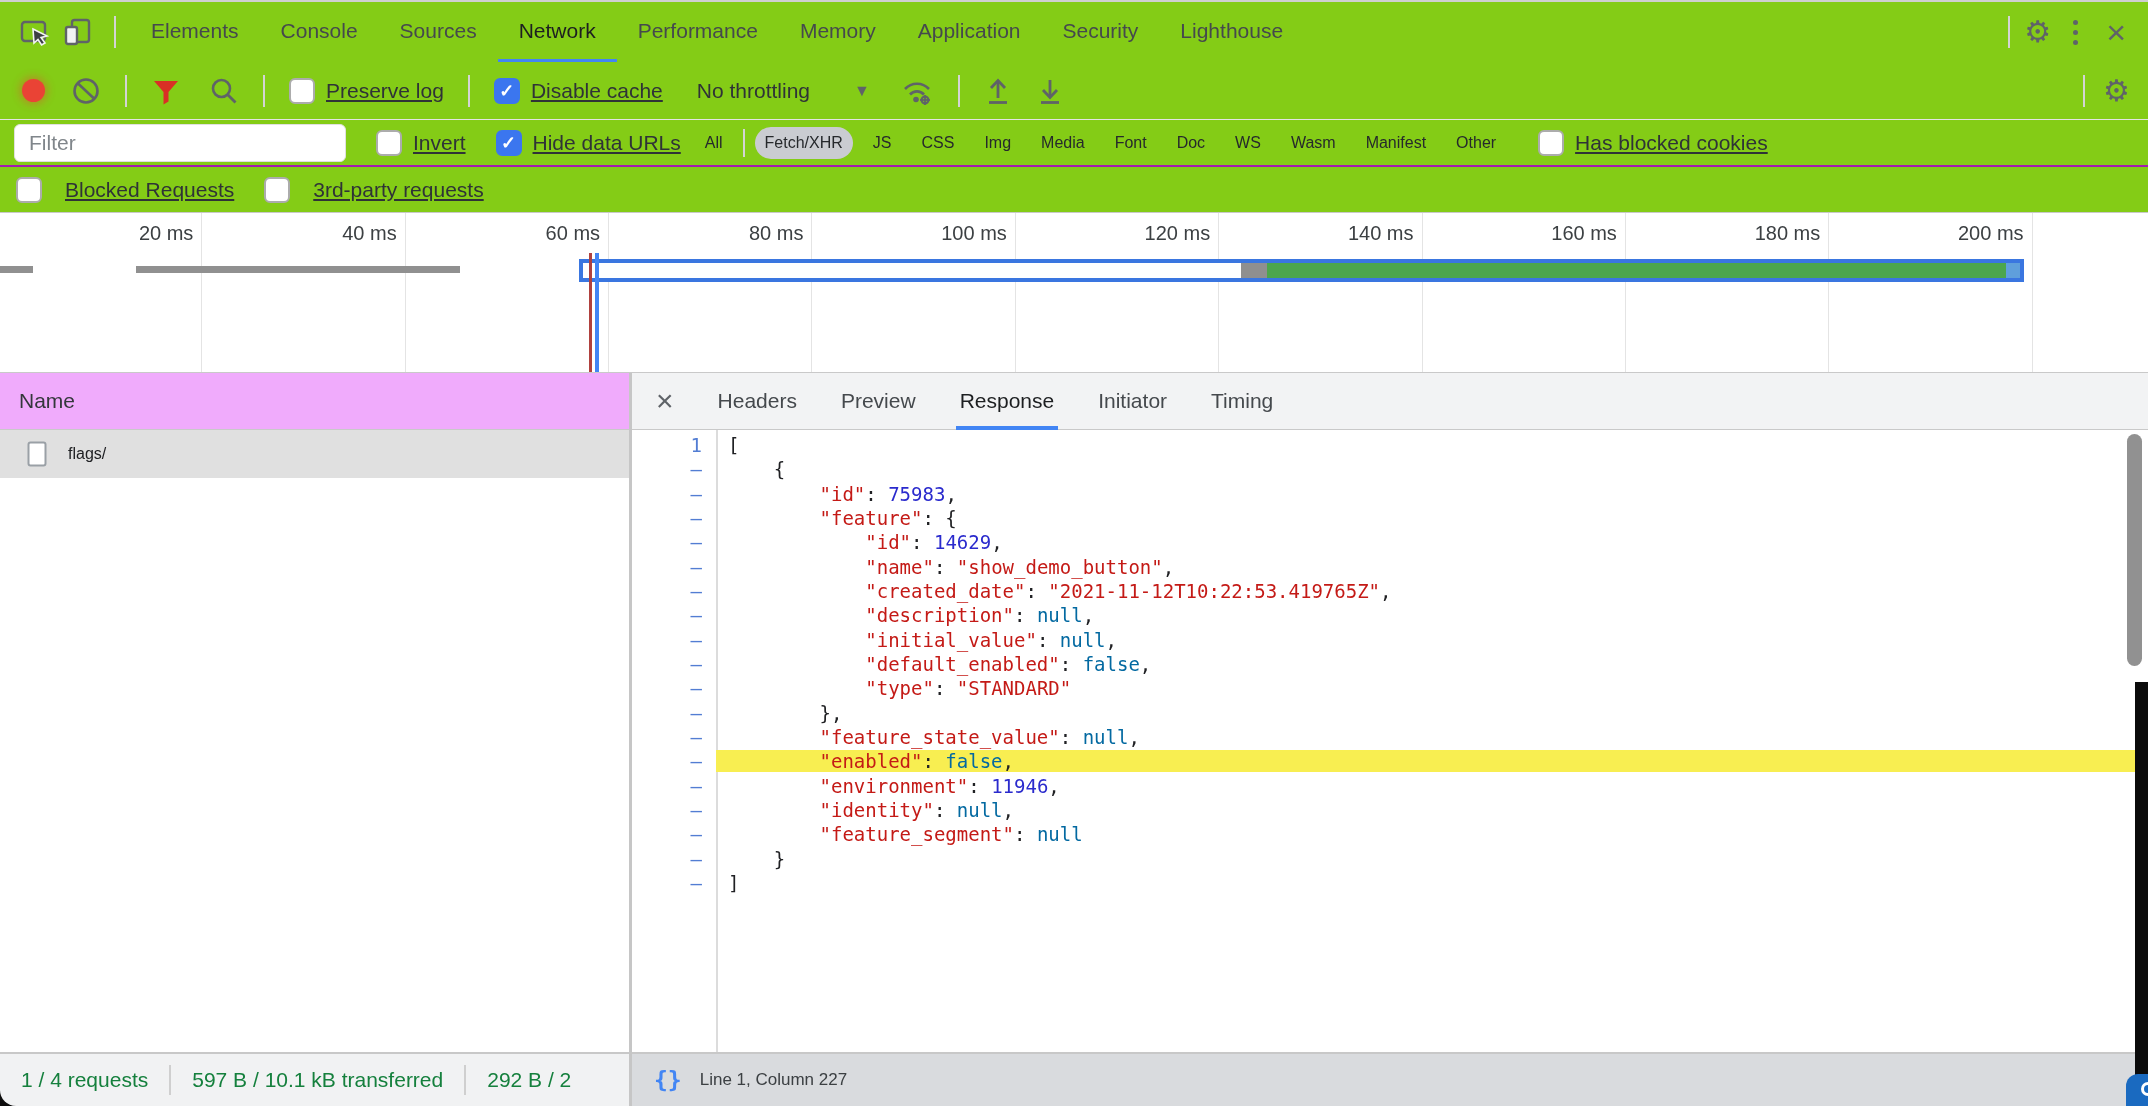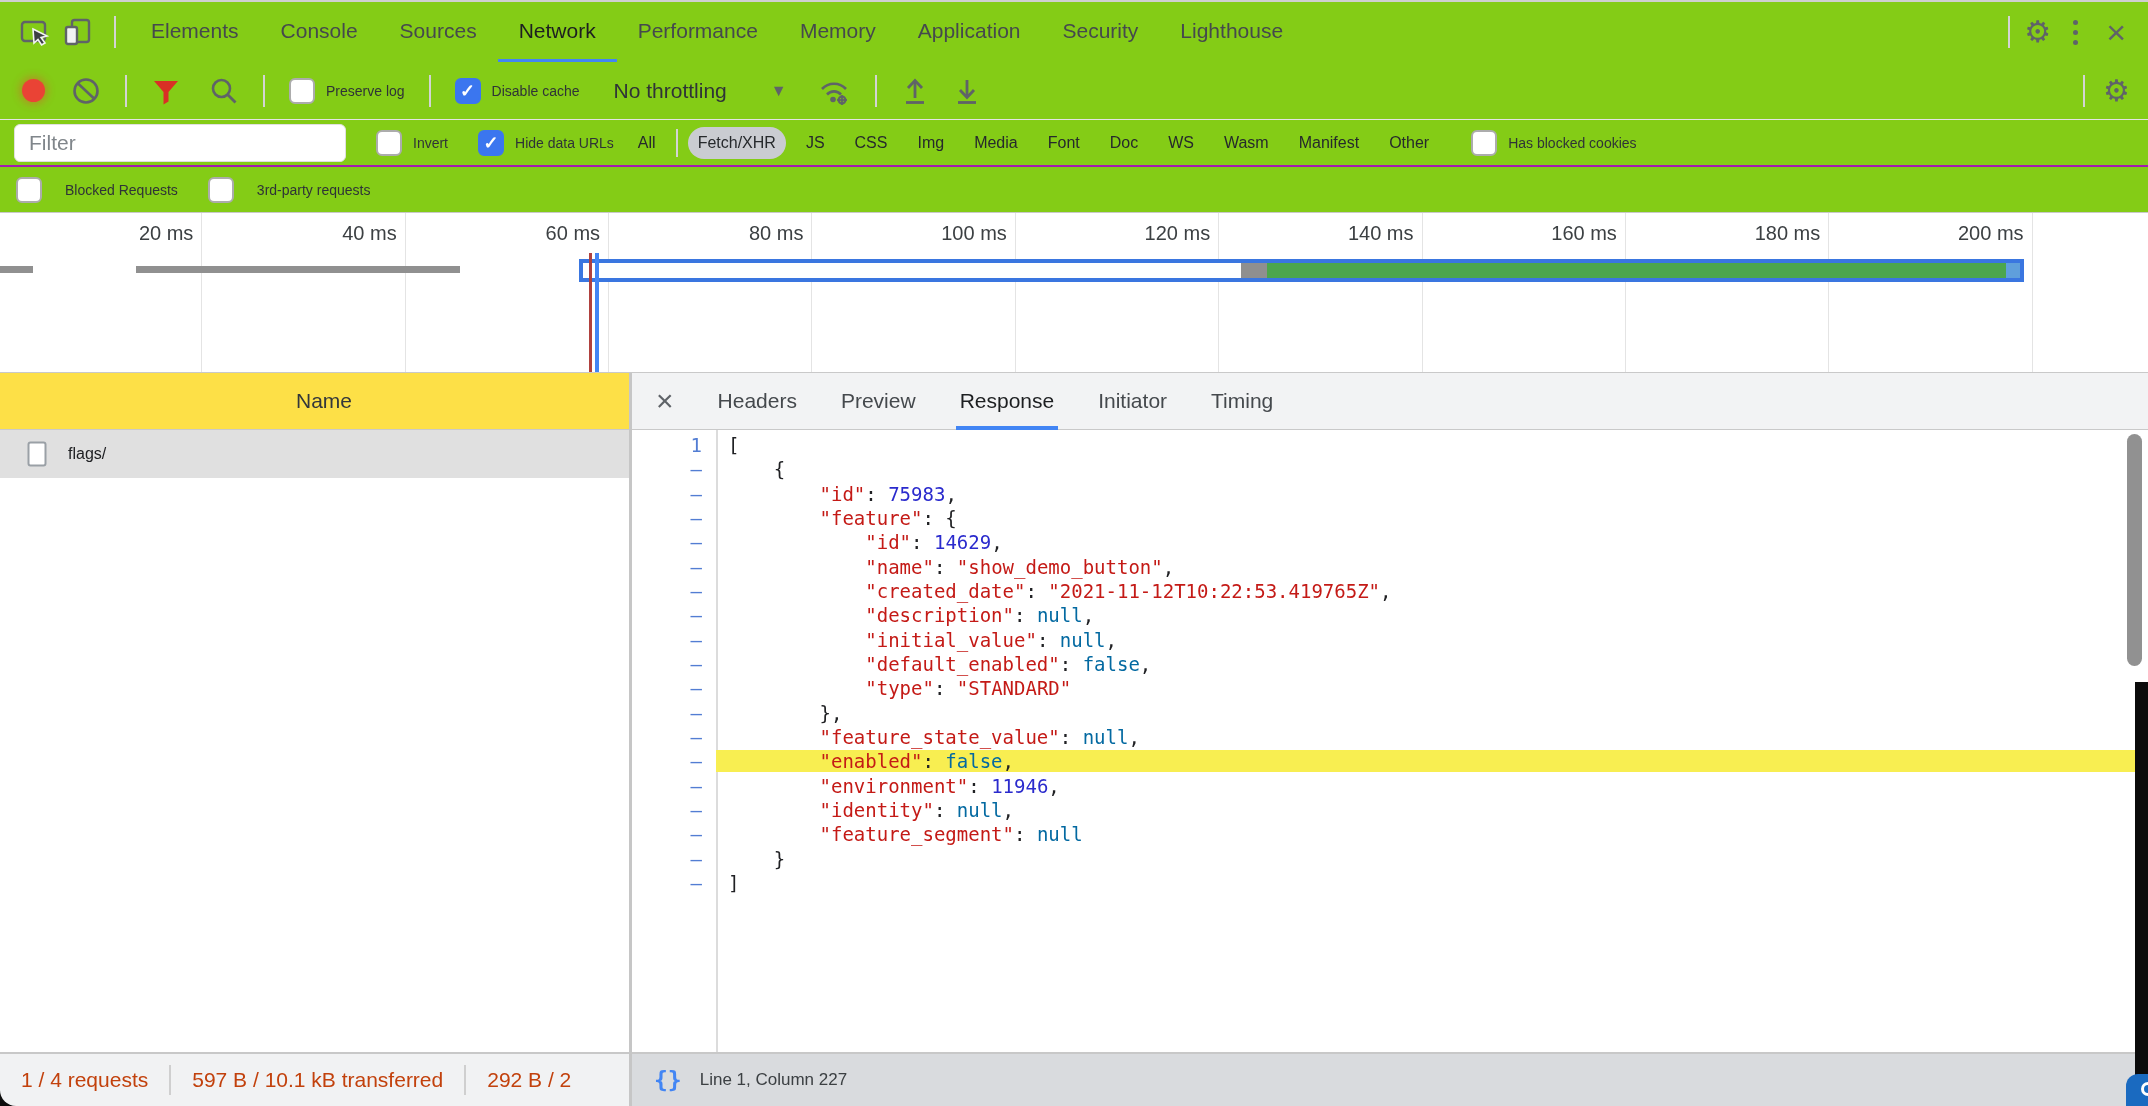--- a/index.html
+++ b/index.html
@@ -28,21 +28,21 @@
   .close-x { font-size:34px; color:#5f6368; line-height:1; padding:0 6px; }
 
   
   #toolbar2 { gap:0; padding-left:22px; }
   .record-dot { width:23px; height:23px; border-radius:50%; background:#ea4335;
     box-shadow:0 0 9px 2px rgba(234,67,53,.45); margin-right:26px; }
   .cb { width:26px; height:26px; border-radius:6px; background:#fff; border:2px solid #acacac;
     display:flex; align-items:center; justify-content:center; flex:none; }
   .cb.checked { background:#3b76ef; border-color:#3b76ef; }
   .cb.checked::after { content:"✓"; color:#fff; font-size:18px; font-weight:bold; line-height:1; }
-  .cb-label { font-size:14px; color:#2f3337; margin-left:11px; white-space:nowrap; }
+  .cb-label { font-size:21px; color:#2f3337; margin-left:11px; white-space:nowrap;text-decoration:underline; }
   .throttle { font-size:21px; color:#2f3337; margin-left:34px; }
   .caret { font-size:16px; color:#5f6368; margin-left:44px; }
   #toolbar2-right { margin-left:auto; display:flex; align-items:center; padding-right:18px; gap:18px; }
 
   
   #filterrow { padding-left:14px; }
   #filter-input { width:332px; height:38px; border:1px solid #e0e0e0; border-radius:6px; background:#fff;
     font-size:21px; color:#202124; padding:0 14px; outline:none; font-family:"Liberation Sans",sans-serif; }
   #filter-input::placeholder { color:#80868b; }
   .type-item { font-size:16px; color:#26292c; padding:7px 10px; border-radius:18px; flex:none; white-space:nowrap; }
@@ -56,22 +56,22 @@
   #overview { position:absolute; top:213px; left:0; width:2148px; height:160px; background:#fff;
     border-bottom:1px solid #c9c9c9; overflow:hidden; }
   .gridline { position:absolute; top:0; bottom:0; width:1px; background:#e4e4e4; }
   .tick-label { position:absolute; top:9px; transform:translateX(-100%); font-size:20px; color:#3c4043; white-space:nowrap; }
   .other-bar { position:absolute; height:7px; background:#909090; }
   #sel-bar { position:absolute; border:4px solid #3a76e0; display:flex; overflow:hidden; background:#fff; }
   .evt-line { position:absolute; top:40px; bottom:0; }
 
   
   #left-panel { position:absolute; top:373px; left:0; width:629px; bottom:54px; background:#fff; }
-  #name-header { height:57px; background:#fde047; border-bottom:1px solid #c9c9c9;
-    display:flex; align-items:center; padding-left:19px; font-size:21px; color:#33373b;justify-content:center; }
+  #name-header { height:57px; background:#f0abfc; border-bottom:1px solid #c9c9c9;
+    display:flex; align-items:center; padding-left:19px; font-size:21px; color:#33373b; }
   .req-row { height:48px; display:flex; align-items:center; padding-left:26px; gap:20px; font-size:16px; color:#202124; }
   .req-row.selected { background:#e0e0e0; }
   #panel-divider { position:absolute; top:373px; left:629px; width:3px; bottom:0; background:#c6c6c6; }
 
   #right-panel { position:absolute; top:373px; left:632px; right:0; bottom:54px; background:#fff; }
   #detail-tabs { height:57px; background:#f2f3f4; border-bottom:1px solid #c9c9c9;
     display:flex; align-items:center; padding-left:12px; }
   .dt-close { font-size:30px; color:#5f6368; padding:0 12px; margin-right:10px; }
   .detail-tab { font-size:21px; color:#45494d; padding:0 4px; margin:0 18px; height:57px; line-height:55px;
     border-bottom:4px solid transparent; flex:none; }
@@ -87,21 +87,21 @@
   .codetext { flex:1; padding-left:12px; white-space:pre; font-family:"DejaVu Sans Mono", monospace;
     font-size:19px; color:#202124; }
   .code-line.hl .codetext { background:#f8ee51; }
   .tk-s { color:#c41a16; } .tk-n { color:#2a2acd; } .tk-a { color:#0369a1; } .tk-p { color:#202124; }
   #scroll-thumb { position:absolute; right:6px; top:4px; width:15px; height:232px; border-radius:8px; background:#919191; }
 
   
   #status-left { position:absolute; bottom:0; left:0; width:629px; height:54px; background:#f1f2f3;
     border-top:2px solid #c8c8c8; display:flex; align-items:center; overflow:hidden;
     border-bottom-left-radius:16px; z-index:3; }
-  .st-item { font-size:21px; color:#c2410c; padding:0 21px; white-space:nowrap; flex:none; }
+  .st-item { font-size:21px; color:#15803d; padding:0 21px; white-space:nowrap; flex:none; }
   .st-sep { width:2px; height:30px; background:#cfcfcf; flex:none; }
   #status-right { position:absolute; bottom:0; left:632px; right:0; height:54px; background:#d9dbde;
     border-top:2px solid #c8c8c8; display:flex; align-items:center; padding-left:22px; gap:18px;
     border-bottom-right-radius:14px; z-index:3; }
   .braces { font-size:23px; font-weight:bold; color:#4285f4; font-family:"DejaVu Sans Mono",monospace; }
   #status-right .st-text { font-size:17px; color:#3c4043; }
 
   
   #corner-bl { position:absolute; left:0; bottom:0; width:26px; height:30px; background:#0d0d0d; z-index:2; }
   #edge-black { position:absolute; right:0; top:682px; width:13px; bottom:0; background:#0b0b0b; z-index:4; }

